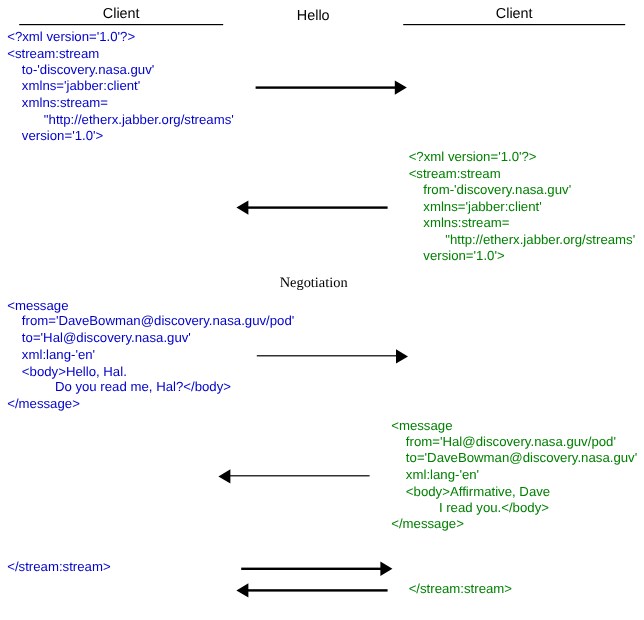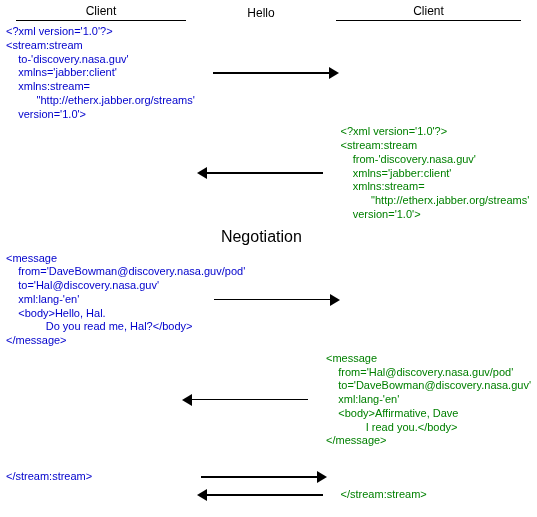--- a/index.html
+++ b/index.html
@@ -23,21 +23,21 @@
   .hdr .c2 .lbl { padding-top: 1px; }
   
   .row { display: flex; align-items: center; margin-top: 4px; gap: 14px; }
   .row .left  { width: 190px; }
   .row .mid   { width: 130px; display:flex; align-items:center; justify-content:center; }
   .row .right { width: 205px; }
   .xml { white-space: pre; font-family: Arial, Helvetica, sans-serif; font-size:11px; line-height:1.25; }
   .blue  { color: #0000cc; }
   .green { color: #008000; }
 
-  .centerlbl { text-align:center; width:100%; font-size:16px; color:#000; padding:2px 0; }
+  .centerlbl { text-align:center; width:100%; font-size:12px; color:#000; padding:2px 0;font-family:Liberation Serif, serif; }
 
   
   .arrow { position: relative; width: 90px; height: 14px; }
   .arrow .shaft { position:absolute; top:6px; left:4px; right:4px; height:1.5px; background:#000; }
   .arrow.right .head {
     position:absolute; right:0; top:1px; width:0; height:0;
     border-top:6px solid transparent; border-bottom:6px solid transparent;
     border-left:10px solid #000;
   }
   .arrow.left .head {

